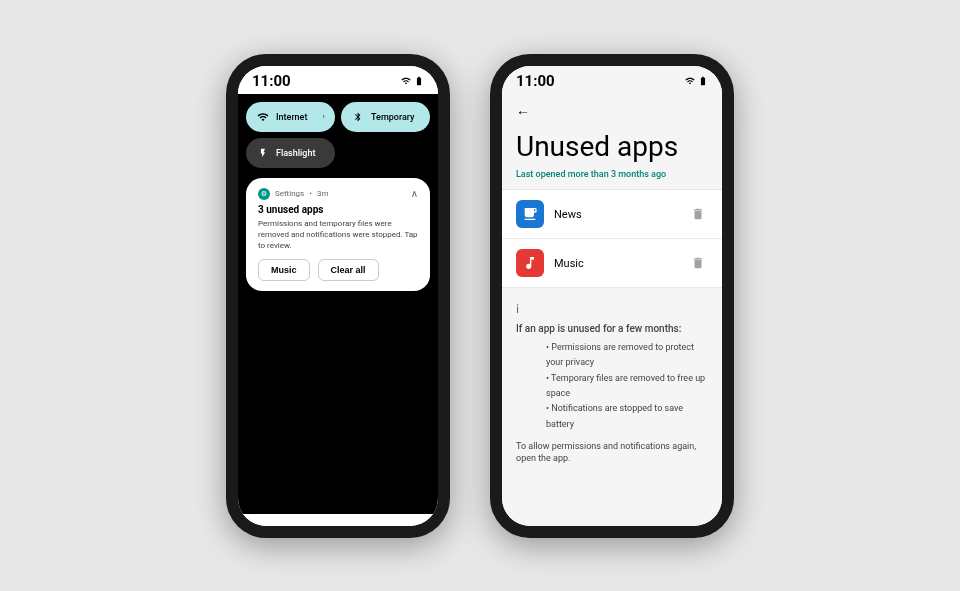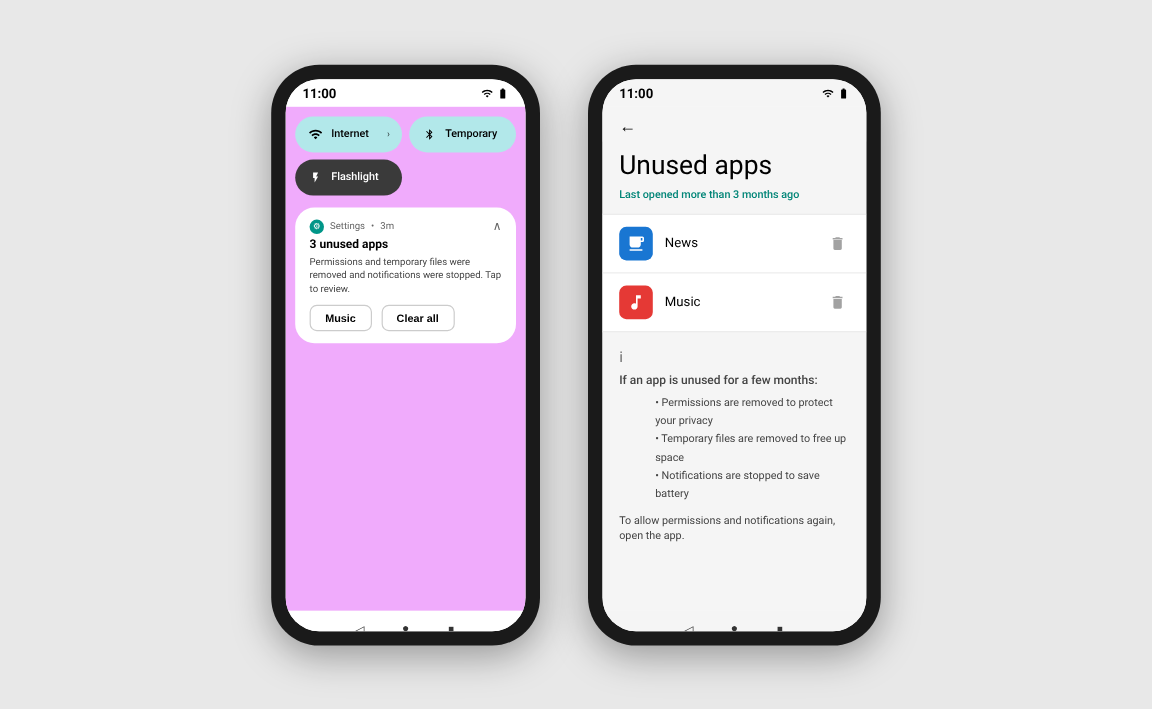--- a/index.html
+++ b/index.html
@@ -47,27 +47,27 @@
     .status-bar {
       display: flex;
       justify-content: space-between;
       align-items: center;
       padding: 6px 14px 4px;
       background: #fff;
       font-size: 9px;
       font-weight: 600;
     }
 
-    .status-bar-time { font-size: 11px; font-weight: 700; color: #000; }
+    .status-bar-time { font-size: 15px; font-weight: 700; color: #000; }
     .status-icons { display: flex; gap: 3px; align-items: center; }
     .status-icons svg { width: 10px; height: 10px; fill: #000; }
 
     
     .quick-settings-bg {
-      background: #f0abfc;
+      background: #000000;
       height: 420px;
       padding: 8px;
     }
 
     .qs-grid {
       display: grid;
       grid-template-columns: 1fr 1fr;
       gap: 6px;
       margin-bottom: 10px;
     }
@@ -212,21 +212,21 @@
       background: #f5f5f5;
     }
 
     .ua-back {
       font-size: 14px;
       cursor: pointer;
       color: #000;
     }
 
     .ua-title {
-      font-size: 22px;
+      font-size: 28px;
       font-weight: 400;
       color: #000;
       padding: 8px 14px 6px;
       line-height: 1.2;
     }
 
     .ua-subtitle {
       font-size: 9px;
       color: #008577;
       padding: 0 14px 10px;

